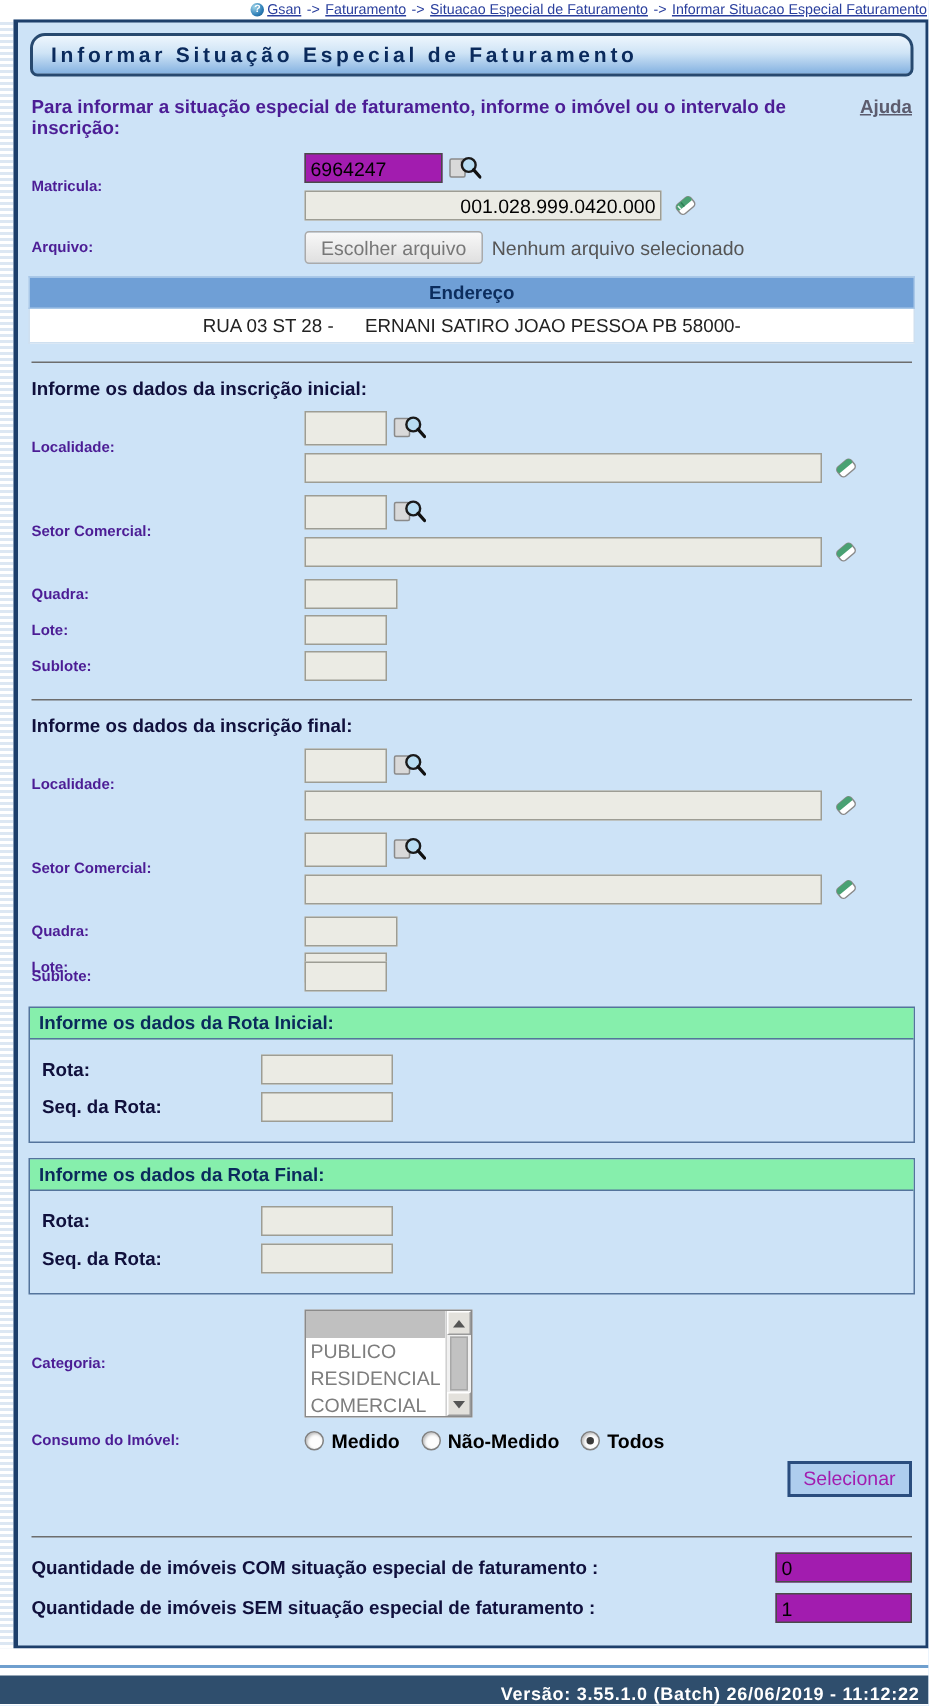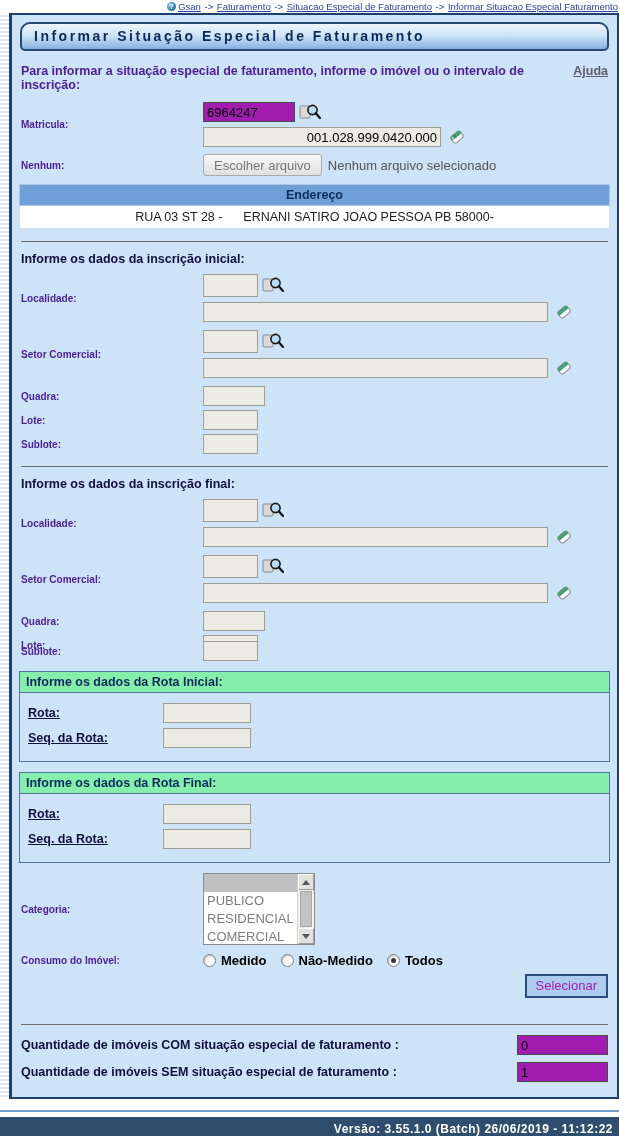--- a/index.html
+++ b/index.html
@@ -49,21 +49,21 @@
   table.end th { background:#6f9fd6; color:#0c2d5e; font-size:12.5px; font-weight:bold; padding:3px; border:1px solid #a9c8e8; }
   table.end td { background:#ffffff; color:#222; font-size:12.5px; text-align:center; padding:4px; white-space:pre; border:1px solid #cfe0f0; }
 
   .hr { border-top:1px solid #6d6d6d; margin:12px 2px 10px 2px; }
   .section-lbl { font-size:12.5px; font-weight:bold; color:#10103c; margin:2px 2px 8px 2px; }
 
   .rota-box { border:1px solid #54749c; margin:10px 0; background:#cde3f7; }
   .rota-head { background:#86efac; font-size:12.5px; font-weight:bold; color:#0a2a5c; padding:3px 6px; border-bottom:1px solid #54749c; }
   .rota-body { padding:5px 8px 8px 8px; }
   .rota-row { display:flex; align-items:center; margin:5px 0; }
-  .rota-lbl { width:135px; font-size:12.5px; font-weight:bold; color:#10103c;text-decoration:underline; }
+  .rota-lbl { width:146px; font-size:12.5px; font-weight:bold; color:#10103c; }
 
   
   .sel-box { width:112px; height:72px; background:#fff; border:1px solid #8a8a8a; display:flex; }
   .sel-list { flex:1; overflow:hidden; }
   .sel-opt { height:18px; font-size:13px; color:#7d7d7d; padding:0 3px; line-height:18px; white-space:nowrap; }
   .sel-opt.selected { background:#c0c0c0; }
   .sel-sb { width:17px; background:#f0f0f0; display:flex; flex-direction:column; justify-content:space-between; border-left:1px solid #d0d0d0; }
   .sb-btn { height:16px; background:#e3e1dc; border:1px solid #fff; border-right-color:#9a9a9a; border-bottom-color:#9a9a9a; display:flex; align-items:center; justify-content:center; }
   .tri-up { width:0;height:0;border-left:4px solid transparent;border-right:4px solid transparent;border-bottom:5px solid #555; }
   .tri-dn { width:0;height:0;border-left:4px solid transparent;border-right:4px solid transparent;border-top:5px solid #555; }
@@ -144,21 +144,21 @@
                   <line x1="5" y1="6" x2="5" y2="9" stroke="#e8f5ee" stroke-width="1"></line>
                   <line x1="8" y1="5.5" x2="8" y2="9" stroke="#2d7d54" stroke-width="1"></line>
                 </g>
               </svg>
           </span>
         </div>
       </div>
     </div>
 
     <div class="row" style="margin-top:7px;">
-      <span class="lbl">Nenhum:</span>
+      <span class="lbl">Arquivo:</span>
       <button class="file-btn">Escolher arquivo</button>
       <span class="file-status">Nenhum arquivo selecionado</span>
     </div>
 
     <table class="end">
       <tbody>
           <tr>
             <th>Endereço</th>
           </tr>
       <tr>

